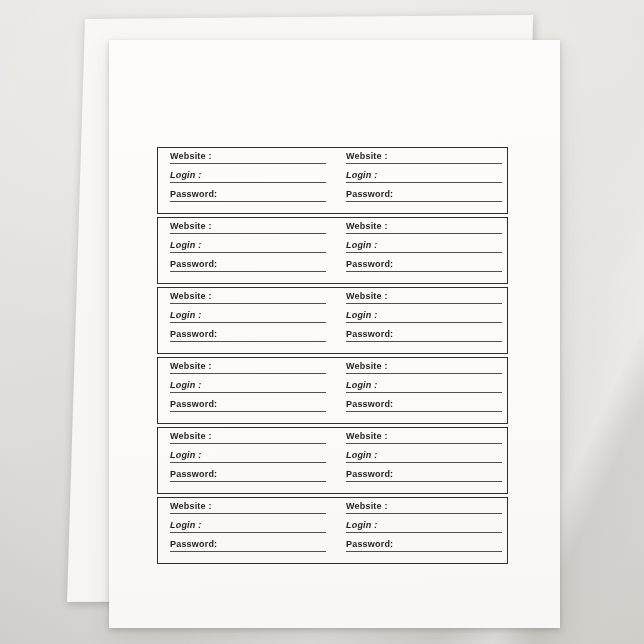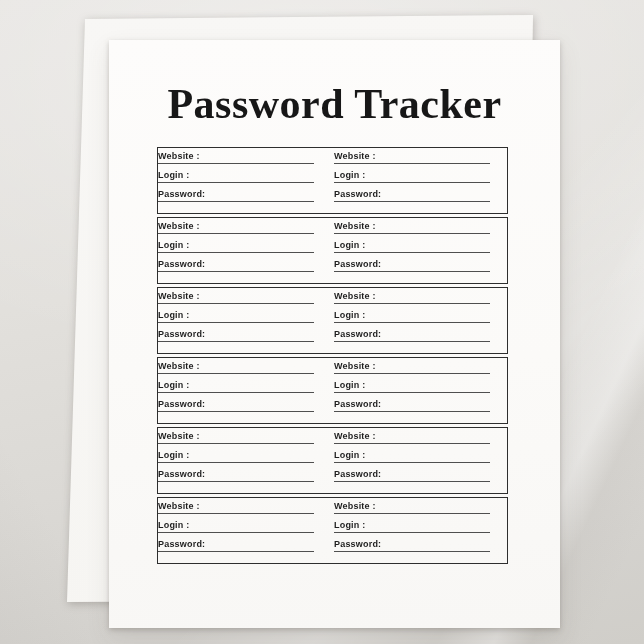--- a/index.html
+++ b/index.html
@@ -73,39 +73,39 @@
     top: 107px;
     width: 351px;
   }
   .entry-row {
     box-sizing: border-box;
     height: 67px;
     margin-bottom: 3px;
     border: 1.5px solid #2e2e2e;
     background: transparent;
     display: flex;
-    padding-left: 0;
+    padding-left: 12px;
     padding-right: 4px;
   }
   .entry-row:last-child { margin-bottom: 0; }
   .entry-block {
     width: 156px;
     display: flex;
     flex-direction: column;
   }
   .entry-block.left-col { margin-right: 20px; }
   .field {
     box-sizing: border-box;
     border-bottom: 1px solid #4f4f4f;
     display: flex;
     align-items: flex-end;
     padding-bottom: 2px;
   }
   .field.f-website  { height: 16px; }
-  .field.f-login    { height: 19px; }
+  .field.f-login    { height: 19px; font-style: italic; }
   .field.f-password { height: 19px; text-align: center; }
   .field-label {
     font-family: "Liberation Sans", sans-serif;
     font-weight: bold;
     font-size: 9px;
     line-height: 1;
     letter-spacing: 0.2px;
     color: #1f1f1f;
     white-space: pre;
   }
@@ -113,21 +113,20 @@
 </head>
 <body>
 
 <div class="scene">
 
   <div class="back-paper-wrap">
     <div class="back-paper"></div>
   </div>
 
   <div class="front-paper">
-    <h1 class="page-title">Password Tracker</h1>
     <div class="entries-grid" id="entries-grid">
   <div class="entry-row">
     <div class="entry-block left-col">
       <div class="field f-website">
         <span class="field-label">Website :</span>
       </div>
       <div class="field f-login">
         <span class="field-label">Login :</span>
       </div>
       <div class="field f-password">

